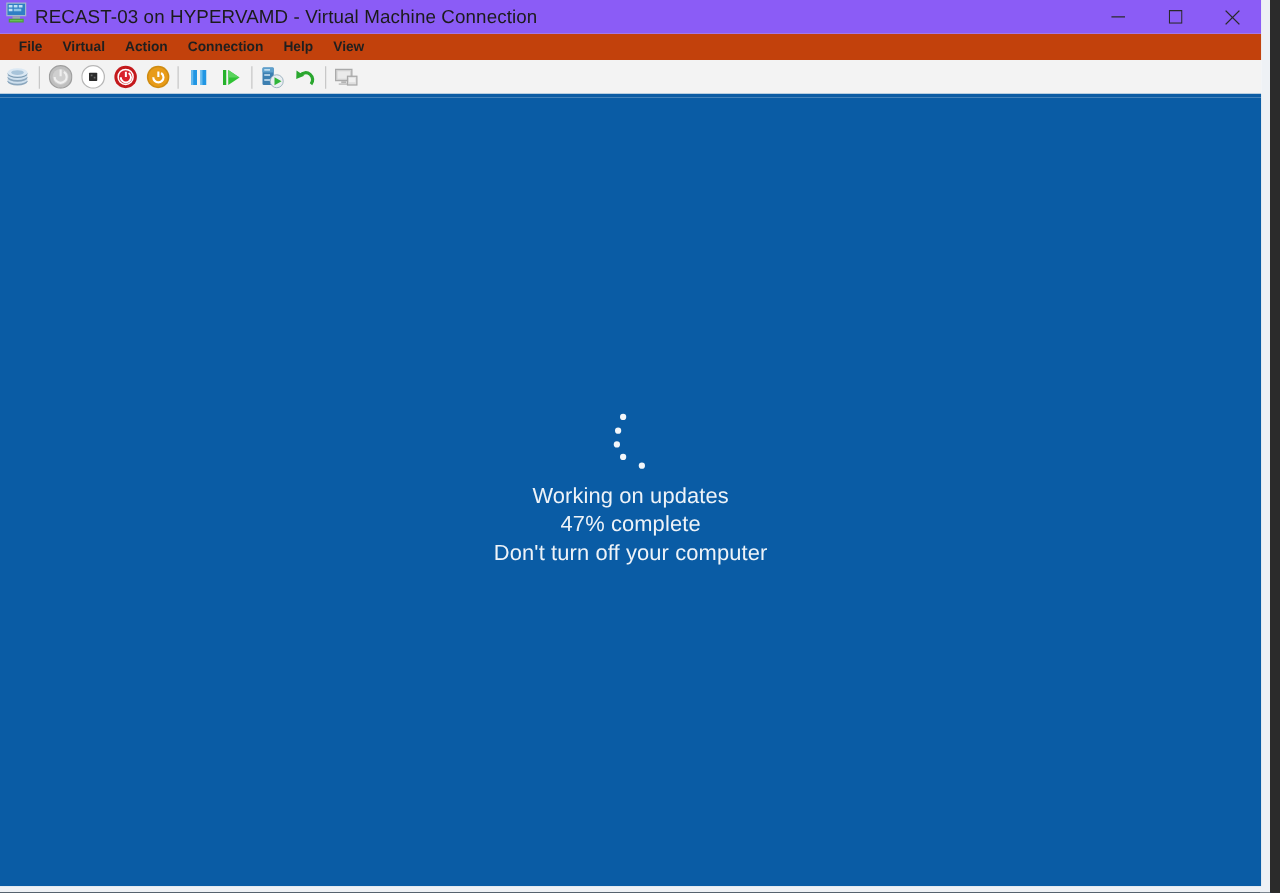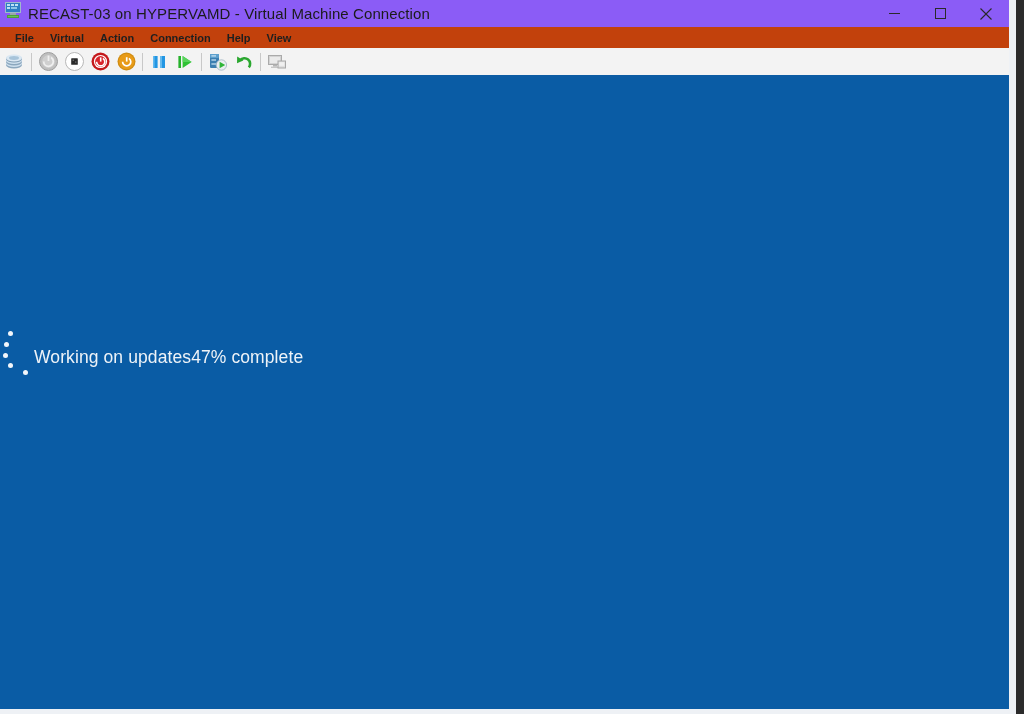--- a/index.html
+++ b/index.html
@@ -112,21 +112,21 @@
     flex: 1 1 auto;
     background: #0a5ca5;
     position: relative;
     overflow: hidden;
   }
   .oobe {
     position: absolute;
     left: 0; right: 0;
     top: 251px;
     display: flex;
-    flex-direction: row;
+    flex-direction: column;
     align-items: center;
   }
   .spinner {
     width: 44px; height: 44px;
     position: relative;
     margin-bottom: 12px;
     margin-left: -10px;
   }
   .spinner i {
     position: absolute;
@@ -314,18 +314,19 @@
         <div class="spinner">
           <i style="left:18px; top:2px;"></i>
           <i style="left:14px; top:13px;"></i>
           <i style="left:13px; top:24px;"></i>
           <i style="left:18px; top:34px;"></i>
           <i style="left:33px; top:41px;"></i>
         </div>
 
         <div class="oobe-line">Working on updates</div>
         <div class="oobe-line">47% complete</div>
+        <div class="oobe-line">Don't turn off your computer</div>
 
       </div>
     </div>
 
   </div>
 </div>
 
 </body></html>

